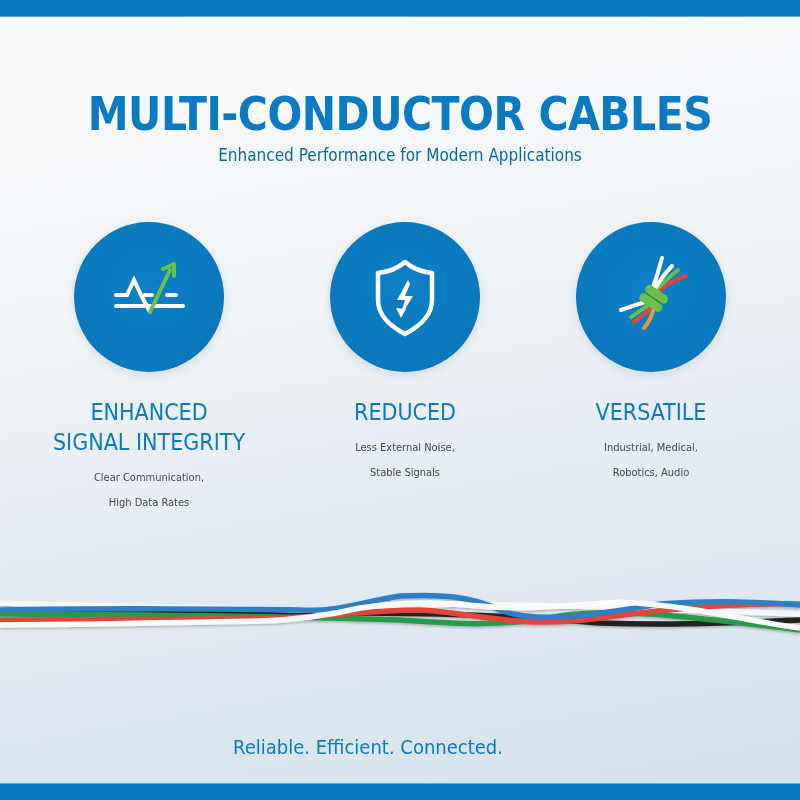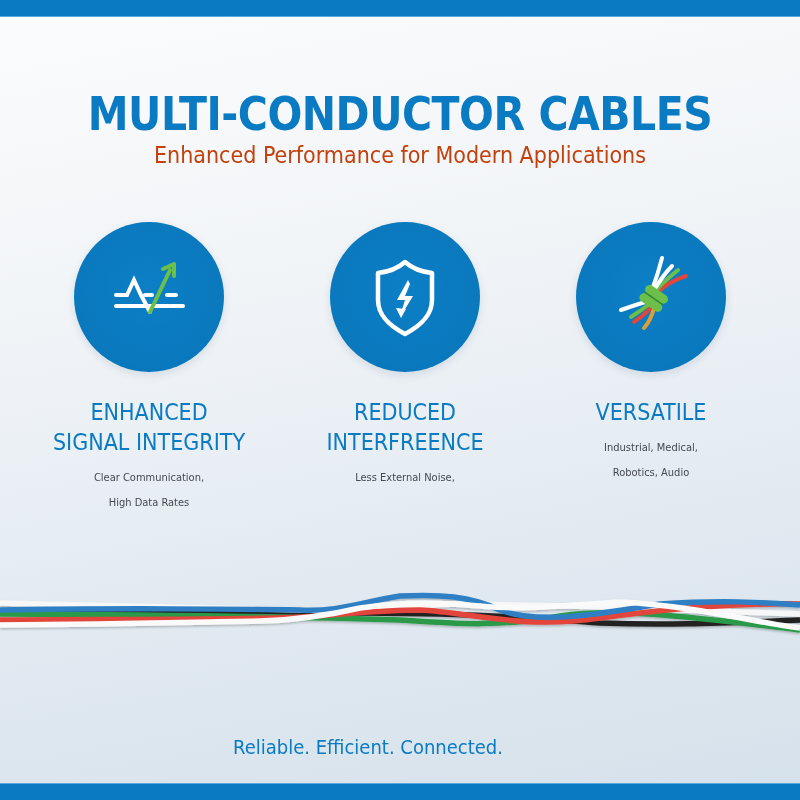--- a/index.html
+++ b/index.html
@@ -14,21 +14,21 @@
 
     .title {
       position: absolute; top: 86px; left: 0; width: 800px; text-align: center;
       color: #0a7bc2; font-weight: bold; font-size: 47px; letter-spacing: -0.5px;
       font-family: "DejaVu Sans Condensed", "DejaVu Sans", sans-serif;
       transform: scaleX(0.97);
       line-height: 56px;
     }
     .subtitle {
       position: absolute; top: 140px; left: 0; width: 800px; text-align: center;
-      color: #c2410c; font-size: 23px; line-height: 30px;
+      color: #0369a1; font-size: 17px; line-height: 30px;
       font-family: "DejaVu Sans Condensed", "DejaVu Sans", sans-serif;
     }
 
     .feature { position: absolute; top: 222px; width: 260px; text-align: center; }
     .feature .circle {
       width: 150px; height: 150px; border-radius: 50%;
       background: radial-gradient(circle at 50% 45%, #0c7fc6 0%, #0a78bd 70%, #0970b3 100%);
       margin: 0 auto;
       box-shadow: 0 3px 8px rgba(20,60,100,0.12);
       display: flex; align-items: center; justify-content: center;
@@ -92,24 +92,24 @@
 <div class="feature" id="f2">
   <div class="circle">
     <svg width="110" height="110" viewBox="0 0 110 110">
       <path d="M55 20 C47 27 38 30 28 31 L28 58 C28 74 40 84 55 92 C70 84 82 74 82 58 L82 31 C72 30 63 27 55 20 Z" stroke="#ffffff" stroke-width="4.5" fill="none" stroke-linejoin="round"></path>
       <path d="M58 38 L47 58 L55 58 L50 74 L52 72 L63 54 L55 54 L60 42 Z" fill="#ffffff"></path>
       <path d="M46 66 L51 76 L56 67 Z" fill="#ffffff"></path>
     </svg>
   </div>
   <div class="heading">
     <div>REDUCED</div>
-    <div>INTERFREENCE</div>
   </div>
   <div class="desc">
     <div>Less External Noise,</div>
+    <div>Stable Signals</div>
   </div>
 </div>
 
 <div class="feature" id="f3">
   <div class="circle">
     <svg width="110" height="110" viewBox="0 0 110 110">
       <g stroke-width="4" stroke-linecap="round" fill="none">
         <path d="M58 66 Q55 78 48 86" stroke="#d9a03a"></path>
         <path d="M58 62 Q50 72 38 80" stroke="#e2453a"></path>
         <path d="M56 60 Q46 68 35 75" stroke="#6cc04a"></path>

